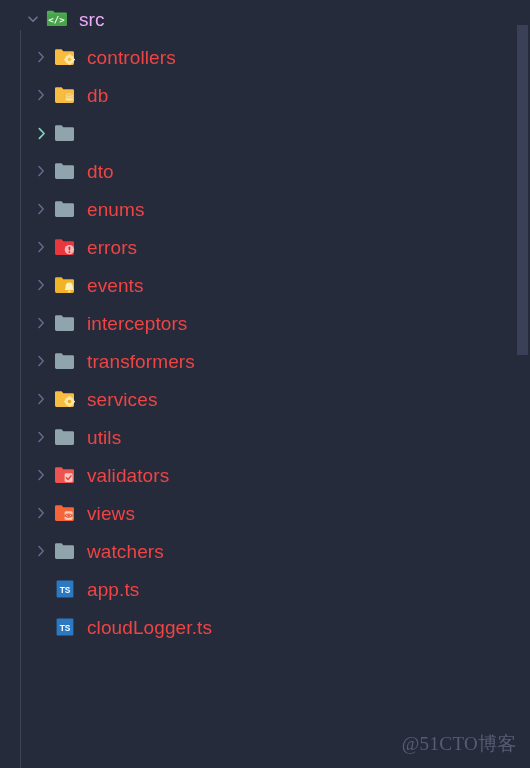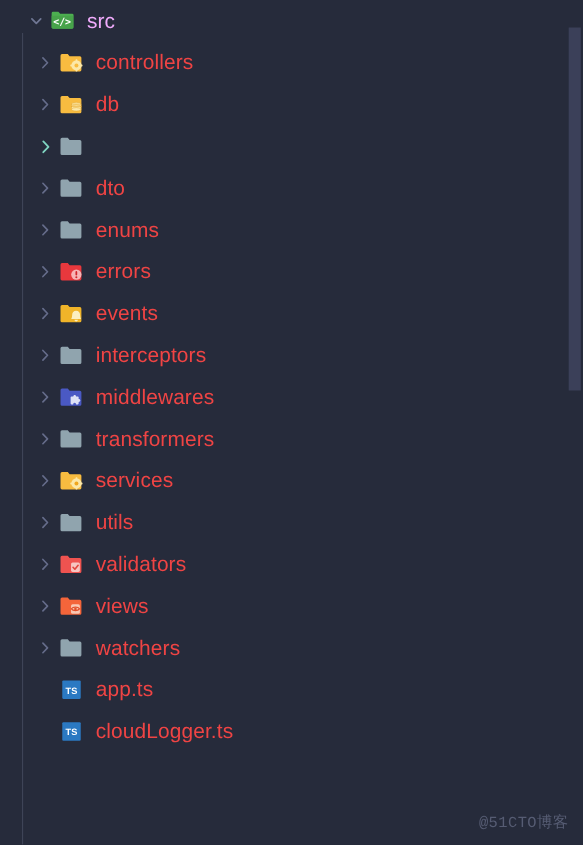--- a/index.html
+++ b/index.html
@@ -82,24 +82,24 @@
     right:2px; top:25px;
     width:11px; height:330px;
     background:#3b4059;
     border-radius:0px;
     z-index:6;
   }
 
   .watermark {
     position:absolute;
     right:13px; bottom:11px;
-    font-size:14px;
+    font-size:19px;
     color:#565c73;
     z-index:7;
-    font-family:Liberation Mono, monospace;
+    font-family:Liberation Serif, serif;
     letter-spacing:0.4px;
   }
 </style>
 </head>
 <body>
 
 <div id="explorer">
 
   <div class="indent-guide"></div>
 
@@ -246,34 +246,20 @@
           </svg>
       </span>
       <span class="icon-slot">
         <svg width="22" height="20" viewBox="0 0 22 20">
             <path d="M1 3.6a1.4 1.4 0 0 1 1.4-1.4h5.2l1.7 2h9.3a1.4 1.4 0 0 1 1.4 1.4v10.9a1.4 1.4 0 0 1-1.4 1.4H2.4A1.4 1.4 0 0 1 1 16.5z" fill="#90a4ae"></path>
           </svg>
       </span>
       <span class="label">interceptors</span>
     </div>
 
-    <div class="row d1">
-      <span class="twisty">
-        <svg width="16" height="16" viewBox="0 0 16 16">
-            <path d="M6 3.6 L10.2 8 L6 12.4" fill="none" stroke="#656c8a" stroke-width="1.5" stroke-linecap="round" stroke-linejoin="round"></path>
-          </svg>
-      </span>
-      <span class="icon-slot">
-        <svg width="22" height="20" viewBox="0 0 22 20">
-          <path d="M1 3.6a1.4 1.4 0 0 1 1.4-1.4h5.2l1.7 2h9.3a1.4 1.4 0 0 1 1.4 1.4v10.9a1.4 1.4 0 0 1-1.4 1.4H2.4A1.4 1.4 0 0 1 1 16.5z" fill="#4a59c4"></path>
-          <path d="M12.6 9.4c0-.8.6-1.4 1.3-1.4s1.3.6 1.3 1.4h1.5c.45 0 .8.35.8.8v1.5c.85 0 1.5.6 1.5 1.35s-.65 1.35-1.5 1.35v1.5c0 .45-.35.8-.8.8h-1.5c0-.85-.6-1.5-1.35-1.5s-1.35.65-1.35 1.5h-1.5c-.45 0-.8-.35-.8-.8v-5.7c0-.45.35-.8.8-.8z" fill="#dde1f5"></path>
-        </svg>
-      </span>
-      <span class="label">middlewares</span>
-    </div>
 
     <div class="row d1">
       <span class="twisty">
         <svg width="16" height="16" viewBox="0 0 16 16">
             <path d="M6 3.6 L10.2 8 L6 12.4" fill="none" stroke="#656c8a" stroke-width="1.5" stroke-linecap="round" stroke-linejoin="round"></path>
           </svg>
       </span>
       <span class="icon-slot">
         <svg width="22" height="20" viewBox="0 0 22 20">
             <path d="M1 3.6a1.4 1.4 0 0 1 1.4-1.4h5.2l1.7 2h9.3a1.4 1.4 0 0 1 1.4 1.4v10.9a1.4 1.4 0 0 1-1.4 1.4H2.4A1.4 1.4 0 0 1 1 16.5z" fill="#90a4ae"></path>

